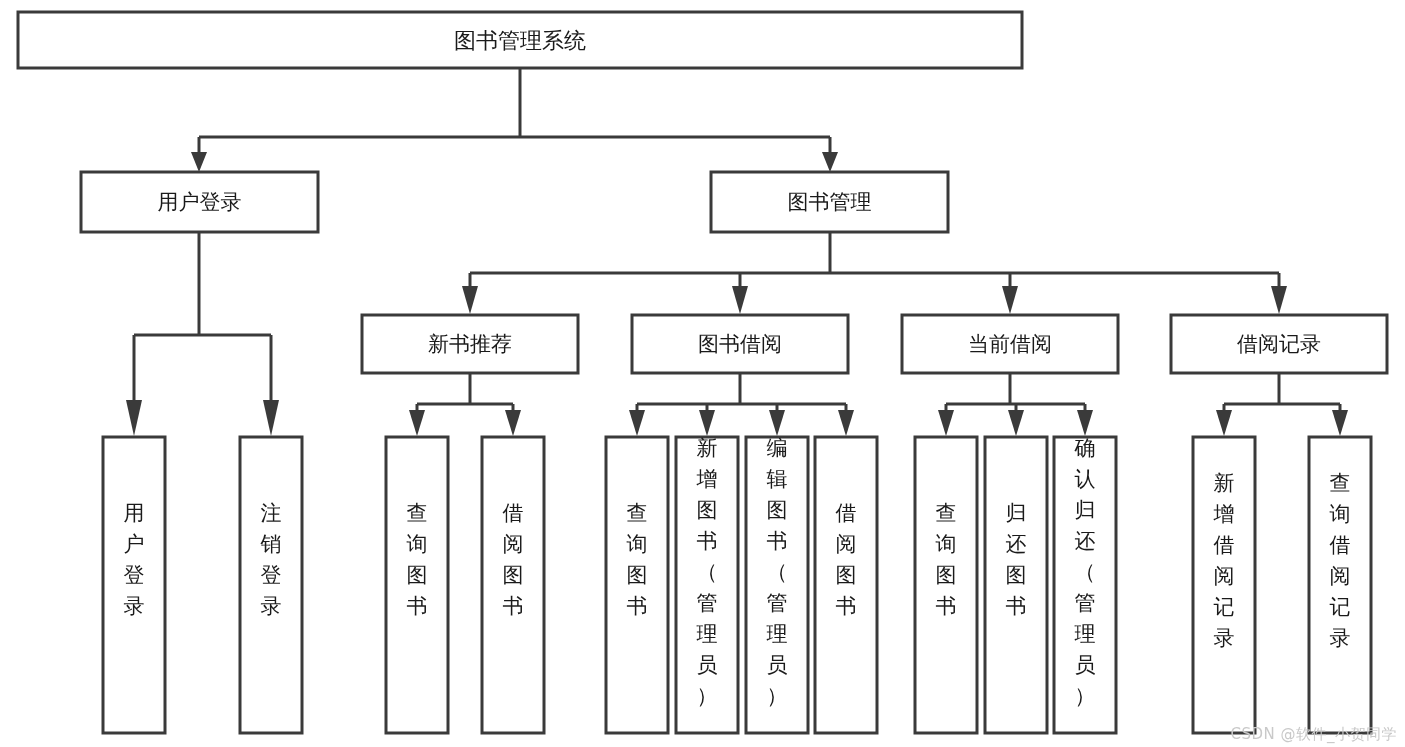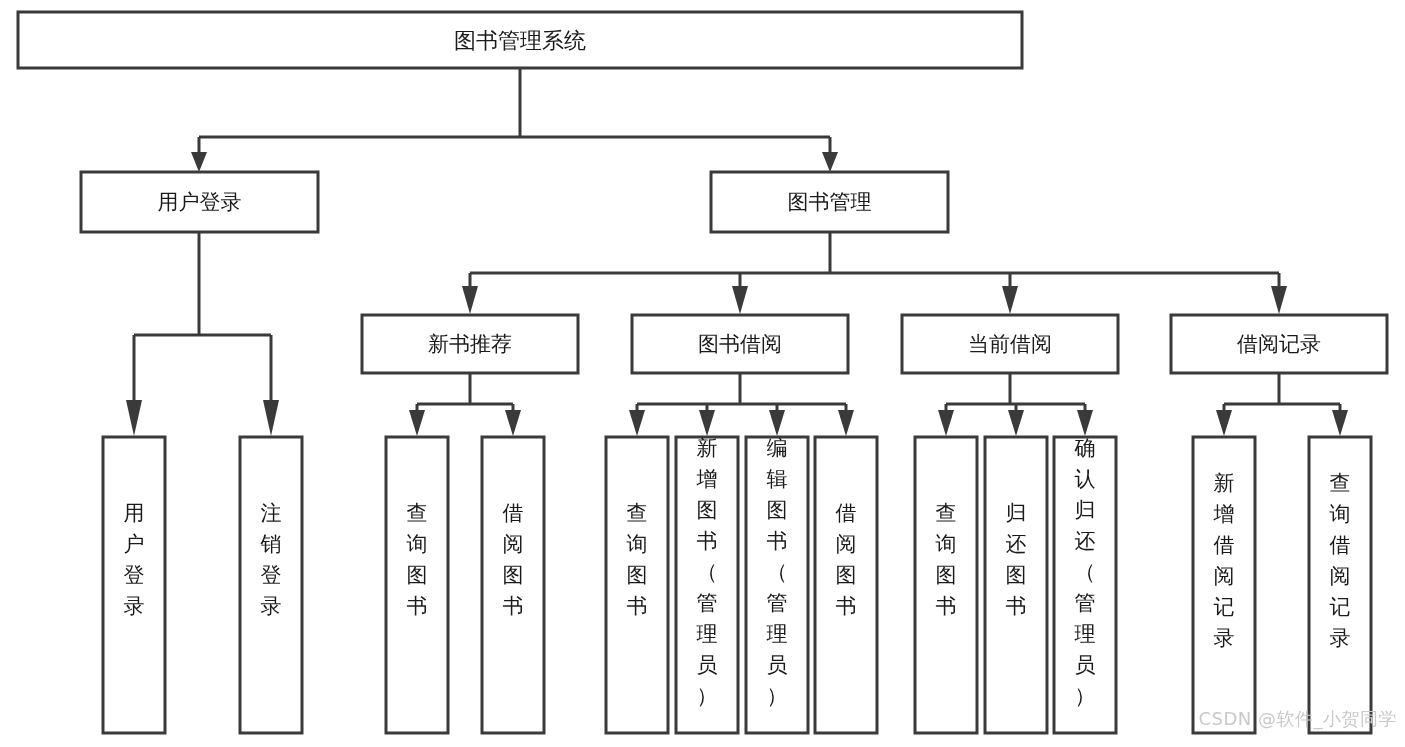--- a/index.html
+++ b/index.html
@@ -59,23 +59,23 @@
   }
   .leaf-label-text {
     fill: #1a1a1a;
     font-family: "DejaVu Sans", "Liberation Sans", sans-serif;
     font-size: 21px;
     text-anchor: middle;
   }
   .watermark {
     position: absolute;
     right: 8px;
-    bottom: 16px;
+    bottom: 3px;
     color: #c9c9c9;
-    font-size: 18px;
+    font-size: 15px;
     font-family: "DejaVu Sans", "Liberation Sans", sans-serif;
     white-space: nowrap;
     letter-spacing: 0.5px;
     pointer-events: none;
   }
 </style>
 </head>
 <body>
 
 <div id="diagram-root">

